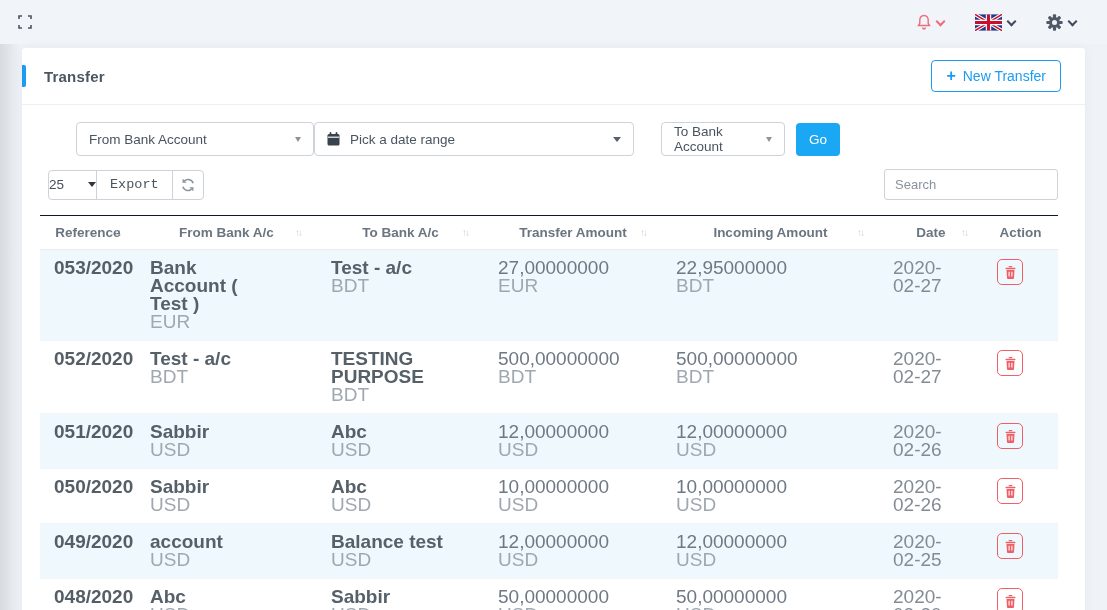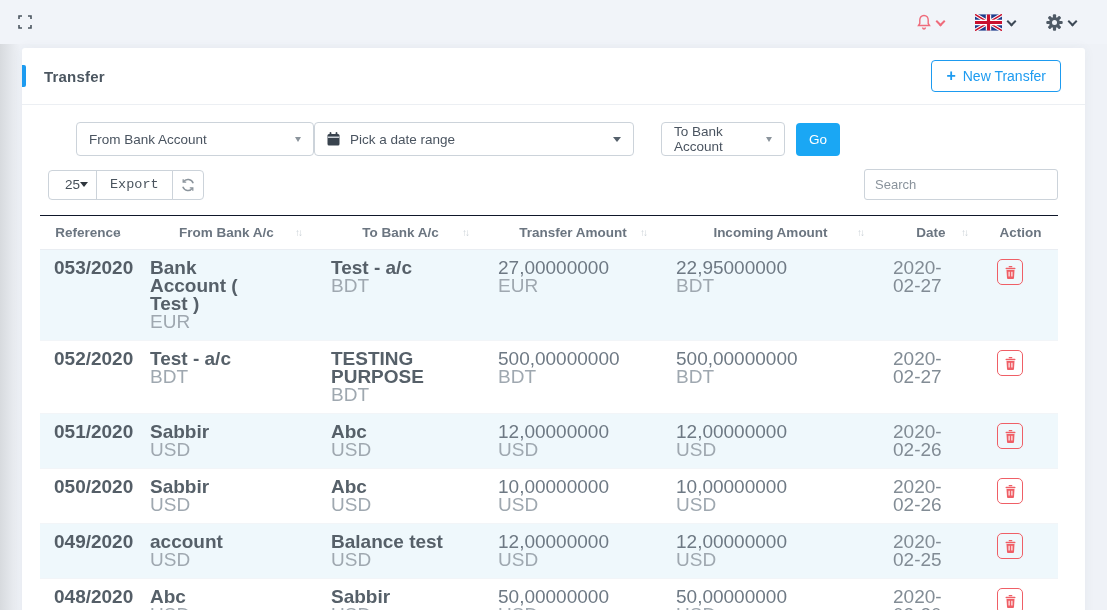--- a/index.html
+++ b/index.html
@@ -78,31 +78,31 @@
     background:#1aa7f4; color:#fff; border:none; border-radius:4px;
     font-size:13.5px; cursor:pointer; font-family:inherit;
   }
   
   .controls-row { display:flex; align-items:center; margin-left:8px; margin-bottom:15px; }
   .group { display:flex; }
   .group > * {
     height:30px; background:#fff; border:1px solid #ccd3da;
     display:flex; align-items:center; font-size:13.5px; color:#454f58;
   }
-  .pagesize { width:49px; padding:0 16px; border-radius:4px 0 0 4px; cursor:pointer; justify-content:space-between;align-items:center; }
+  .pagesize { width:49px; padding:0 0; border-radius:4px 0 0 4px; cursor:pointer; justify-content:space-between;align-items:center; }
   .pagesize .caret {
     width:0; height:0;
     border-left:4px solid transparent; border-right:4px solid transparent;
     border-top:5px solid #2f363d;
   }
   .btn-export { padding:0 13px; margin-left:-1px; cursor:pointer; font-family:Liberation Mono, monospace; color:#4a545e;text-align:right; }
   .btn-refresh { padding:0 8px; margin-left:-1px; border-radius:0 4px 4px 0; cursor:pointer; font-family:inherit; }
   .controls-row .spacer { flex:1; }
   .search-input {
-    width:194px; height:31px; border:1px solid #ccd3da; border-radius:3px;
+    width:174px; height:31px; border:1px solid #ccd3da; border-radius:3px;
     font-size:13px; color:#4a5460; padding:0 10px; font-family:inherit; background:#fff;
   }
   .search-input::placeholder { color:#8a939c; }
   
   table { width:100%; border-collapse:collapse; table-layout:fixed; }
   col.c1{width:96px;} col.c2{width:181px;} col.c3{width:167px;} col.c4{width:178px;}
   col.c5{width:217px;} col.c6{width:104px;} col.c7{width:75px;}
   thead th {
     text-align:center; font-size:13.5px; font-weight:700; color:#6b7580;
     padding:9px 14px; border-top:1px solid #0f172a; border-bottom:1px solid #e9edf2;

